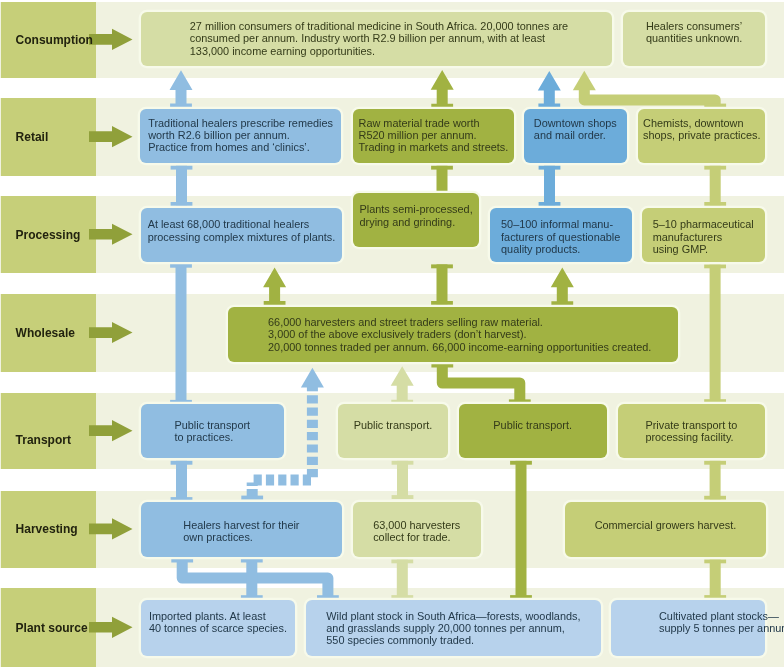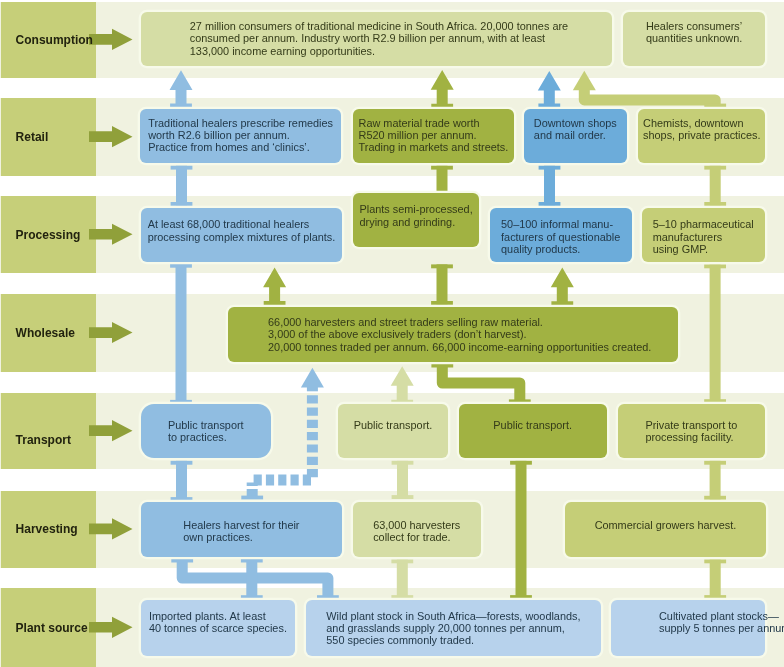--- a/index.html
+++ b/index.html
@@ -193,21 +193,21 @@
 </span></div>
     </div>
 <div class="box" style="left:227.9px;top:306.7px;width:450.6px;height:55.8px;background:#a1b242;">
 <div class="txt g-text" style="top:9.52px;left:6.50px;">
 <span class="txtinner">
 <span class="ln">66,000 harvesters and street traders selling raw material.</span>
 <span class="ln">3,000 of the above exclusively traders (don’t harvest).</span>
 <span class="ln">20,000 tonnes traded per annum. 66,000 income-earning opportunities created.</span>
 </span></div>
     </div>
-<div class="box" style="left:140.8px;top:404.0px;width:130px;height:53.5px;background:#90bde1;border-radius:13px;">
+<div class="box" style="left:140.8px;top:404.0px;width:143px;height:53.5px;background:#90bde1;">
 <div class="txt b-text" style="top:15.12px;left:0.00px;">
 <span class="txtinner">
 <span class="ln">Public transport</span>
 <span class="ln">to practices.</span>
 </span></div>
     </div>
 <div class="box" style="left:338.3px;top:404.0px;width:109.4px;height:53.5px;background:#d5dda5;">
 <div class="txt g-text" style="top:15.12px;left:0.00px;">
 <span class="txtinner">
 <span class="ln">Public transport.</span>

